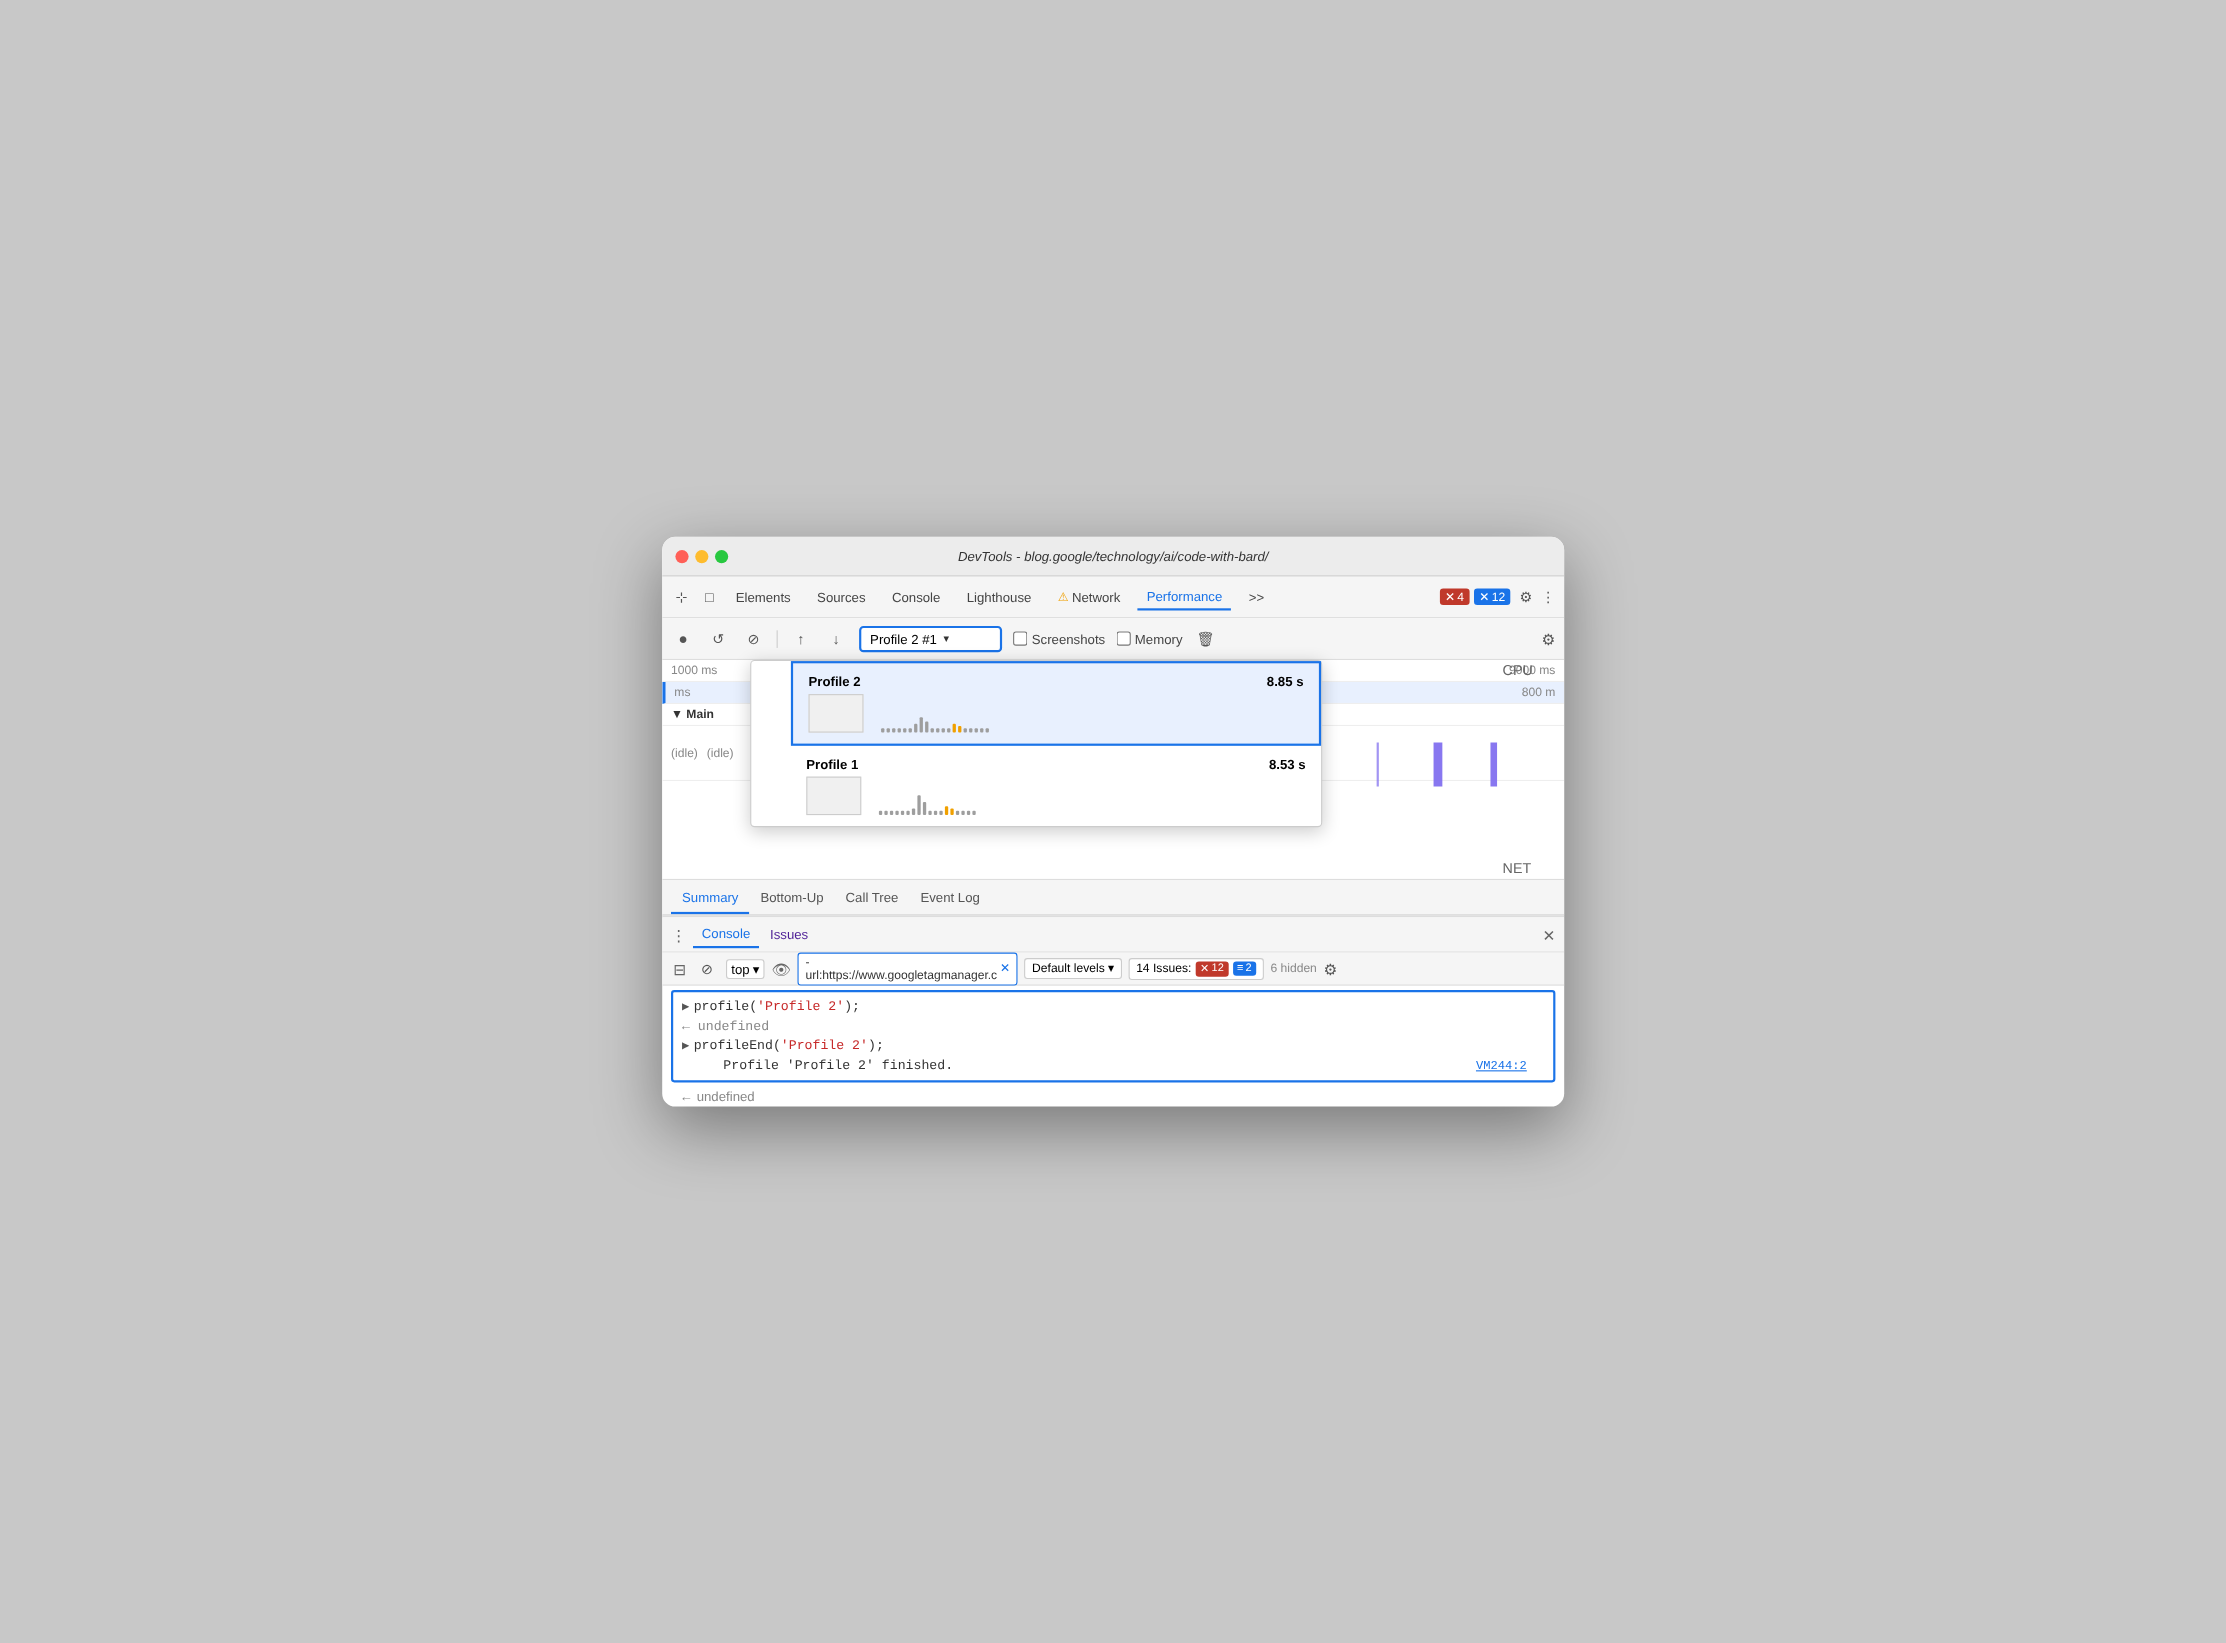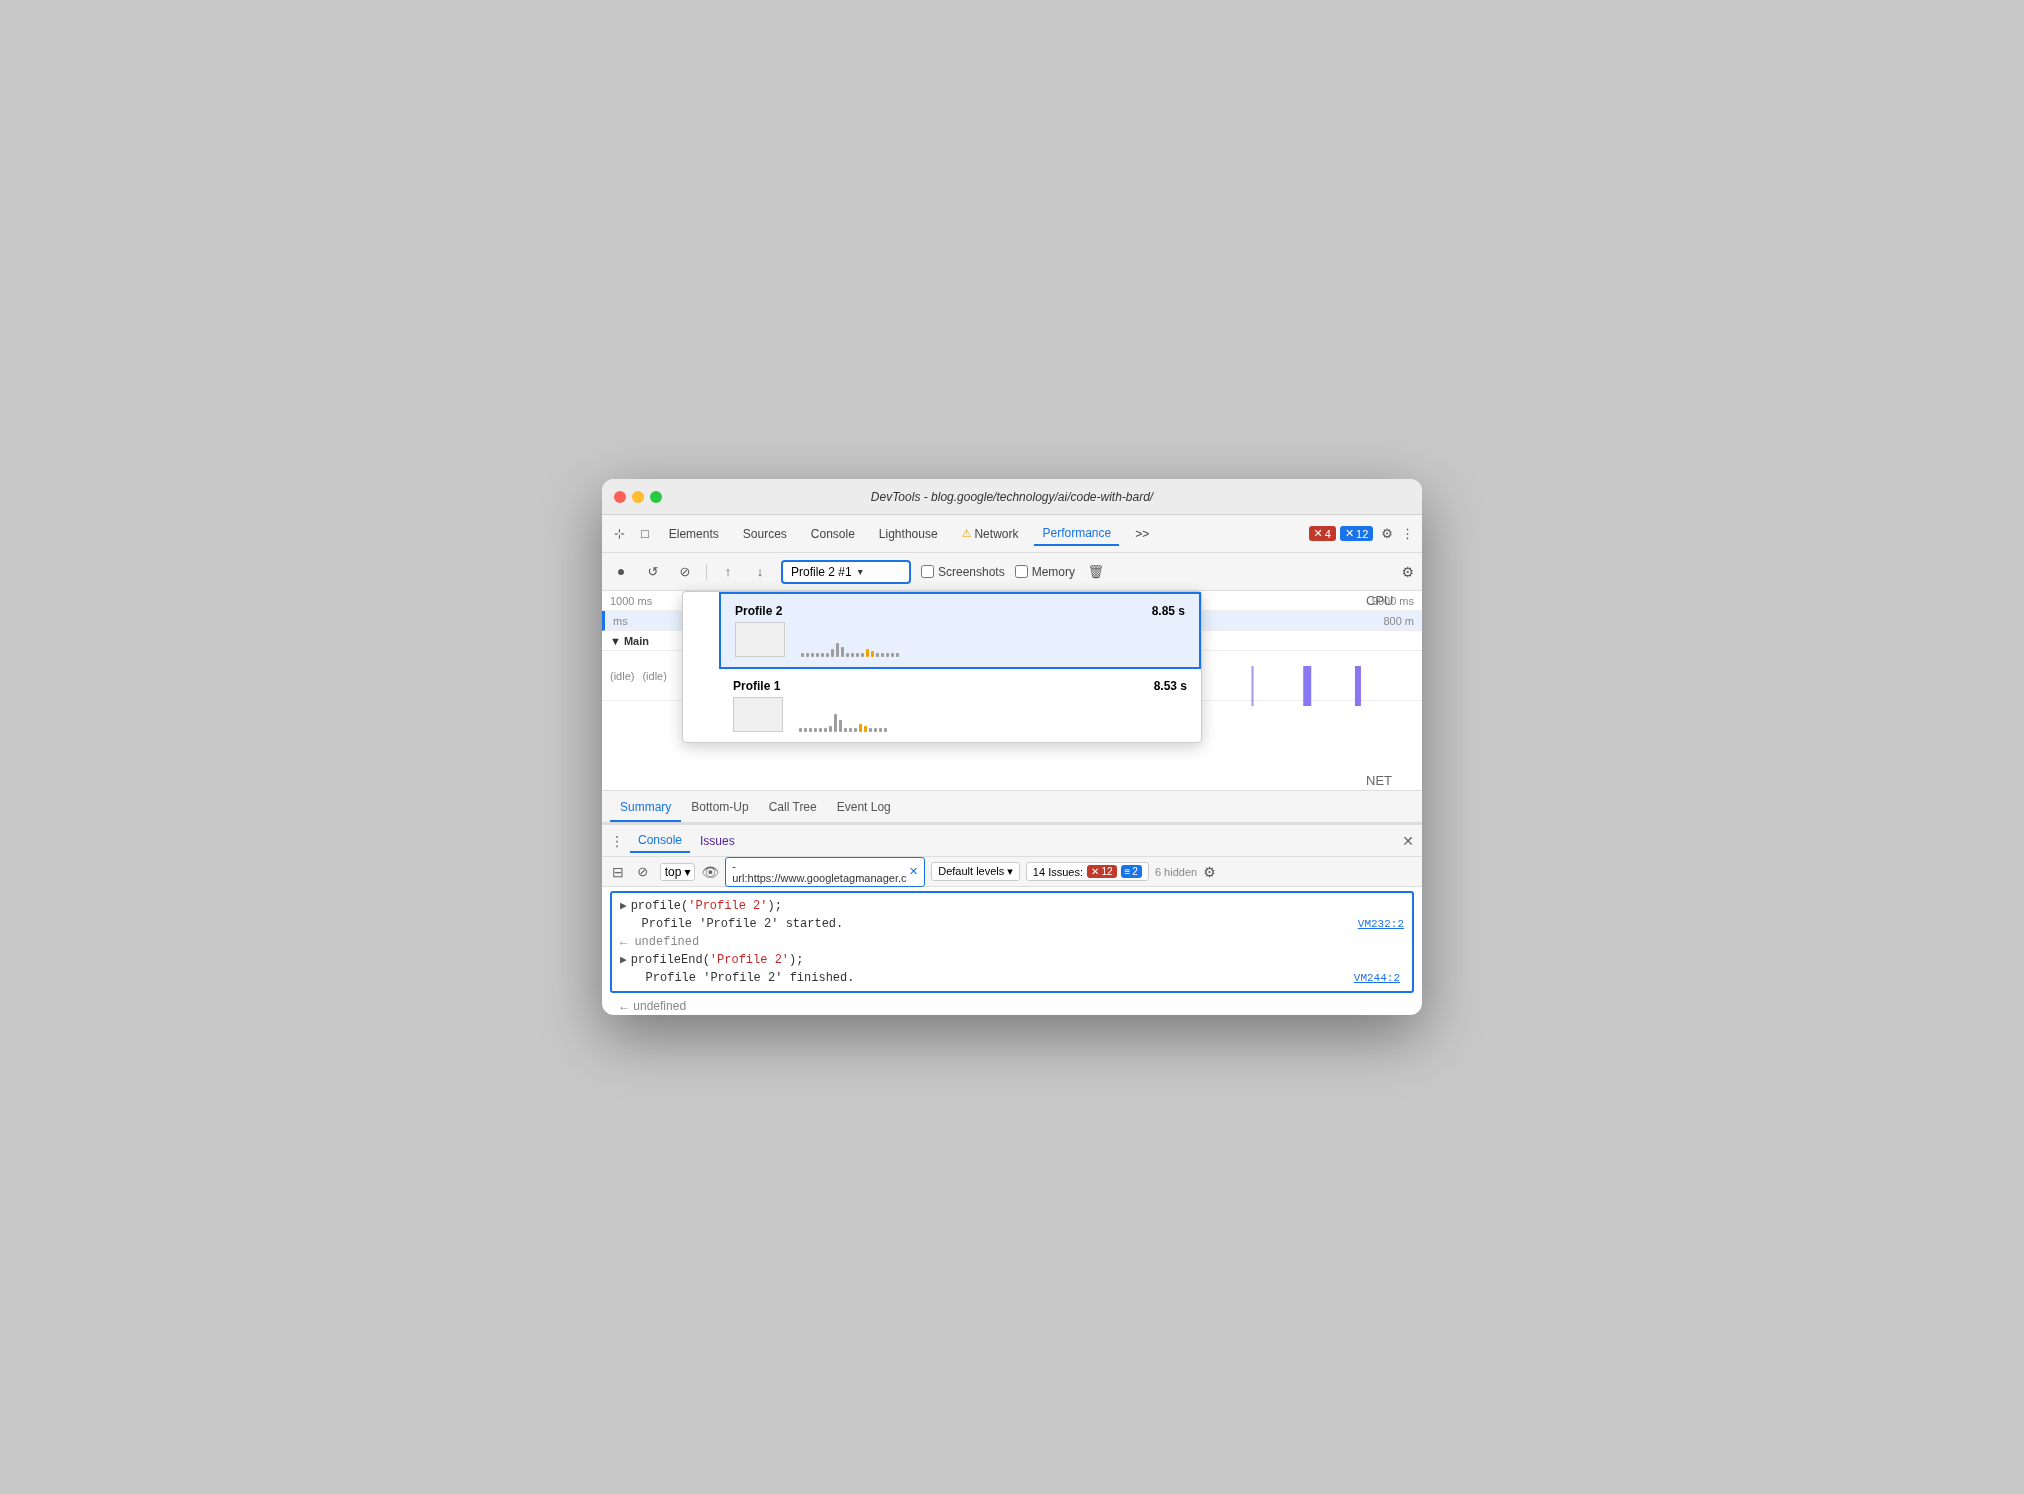--- a/index.html
+++ b/index.html
@@ -701,38 +701,34 @@
 
     <div class="console-log" style="border: 2px solid #1a73e8; margin: 4px 8px; border-radius: 3px; background: white;">
 
       <div class="log-line" style="padding: 2px 8px;">
         <span class="log-arrow">▶</span>
         <span class="log-text">profile(</span>
           <span class="log-red">'Profile 2'</span>
           <span class="log-text">);</span>
       </div>
 
-      <div class="log-line" style="padding: 2px 8px;">
-        <span class="log-text">&nbsp;&nbsp;&nbsp;Profile 'Profile 2' started.</span>
-        <span class="log-link">VM232:2</span>
-      </div>
 
       <div class="log-line" style="padding: 2px 8px;">
         <span class="log-gray">←</span>
         <span class="log-gray">&nbsp;undefined</span>
       </div>
 
       <div class="log-line" style="padding: 2px 8px;">
         <span class="log-arrow">▶</span>
         <span class="log-text">profileEnd(</span>
           <span class="log-red">'Profile 2'</span>
           <span class="log-text">);</span>
       </div>
 
-      <div class="log-line" style="padding: 2px 12px;">
+      <div class="log-line" style="padding: 2px 24px; align-items: flex-end;">
         <span class="log-text">&nbsp;&nbsp;&nbsp;Profile 'Profile 2' finished.</span>
         <span class="log-link">VM244:2</span>
       </div>
     </div>
 
     <div class="log-line" style="padding:2px 16px;">
       <span class="log-gray">←</span>
       <span class="log-gray">&nbsp;undefined</span>
     </div>
   </div>

